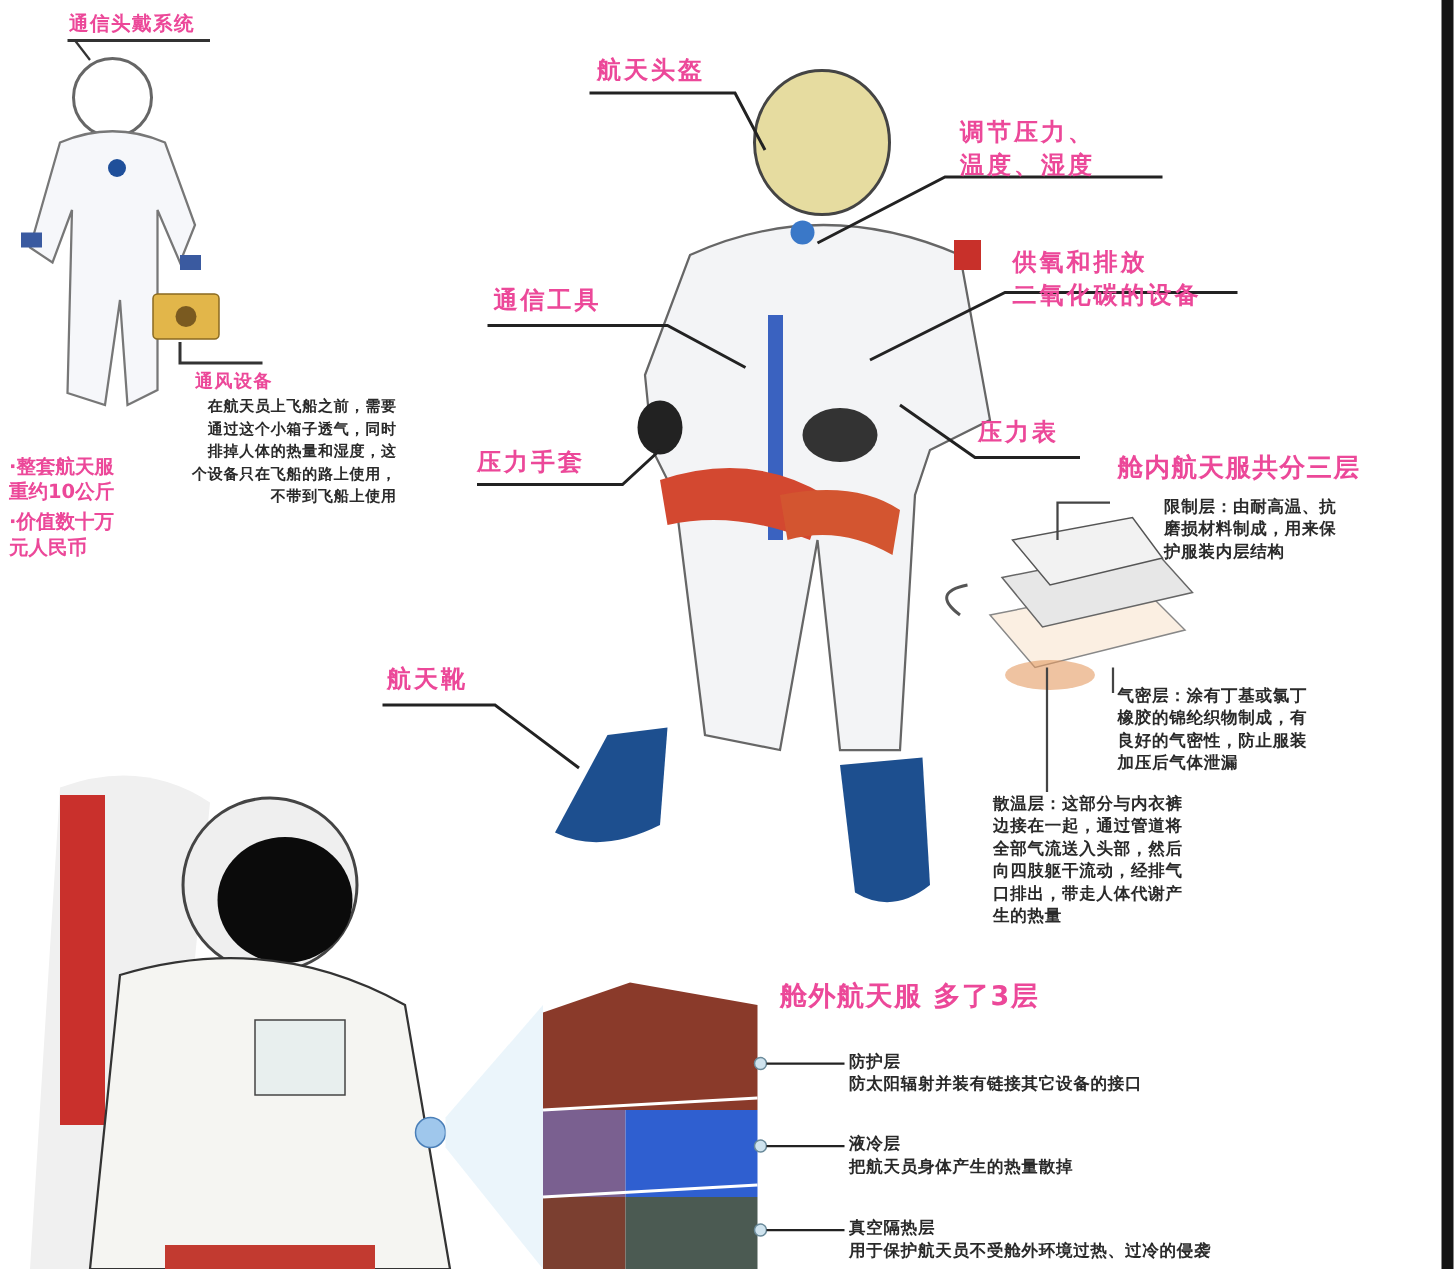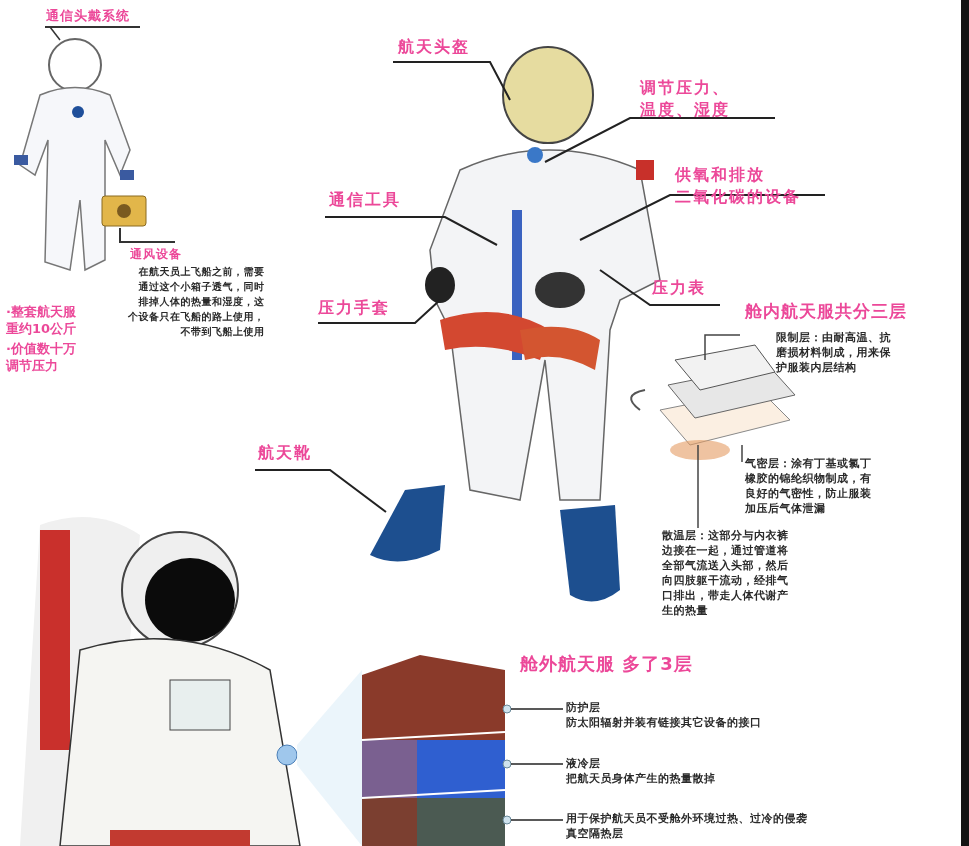--- a/index.html
+++ b/index.html
@@ -97,21 +97,21 @@
 <div class="abs lbl mid" style="left:46px;top:7px;">通信头戴系统</div>
 <div class="abs lbl mid" style="left:130px;top:246px;font-size:12px;">通风设备</div>
 <div class="abs small para" style="left:128px;top:264px;font-size:10px;line-height:15px;text-align:right;">在航天员上飞船之前，需要
 通过这个小箱子透气，同时
 排掉人体的热量和湿度，这
 个设备只在飞船的路上使用，
 不带到飞船上使用</div>
 <div class="abs lbl para" style="left:6px;top:303px;font-size:13px;line-height:17px;">·整套航天服
 重约10公斤</div>
 <div class="abs lbl para" style="left:6px;top:340px;font-size:13px;line-height:17px;">·价值数十万
-调节压力</div>
+元人民币</div>
 
 <div class="abs lbl big" style="left:398px;top:37px;">航天头盔</div>
 <div class="abs lbl big para" style="left:640px;top:77px;line-height:22px;text-align:right;">调节压力、
 温度、湿度</div>
 <div class="abs lbl big para" style="left:675px;top:150px;line-height:22px;margin-top:14px;">供氧和排放
 二氧化碳的设备</div>
 <div class="abs lbl big" style="left:329px;top:190px;">通信工具</div>
 <div class="abs lbl big" style="left:652px;top:278px;">压力表</div>
 <div class="abs lbl big" style="left:318px;top:298px;">压力手套</div>
 <div class="abs lbl big" style="left:258px;top:443px;">航天靴</div>
@@ -135,17 +135,17 @@
 
 <div class="abs" style="left:566px;top:700px;">
   <div class="small">防护层</div>
   <div class="small">防太阳辐射并装有链接其它设备的接口</div>
 </div>
 <div class="abs" style="left:566px;top:756px;font-family:Liberation Serif, serif;">
   <div class="small">液冷层</div>
   <div class="small">把航天员身体产生的热量散掉</div>
 </div>
 <div class="abs" style="left:566px;top:811px;">
+  <div class="small">真空隔热层</div>
   <div class="small">用于保护航天员不受舱外环境过热、过冷的侵袭</div>
-  <div class="small">真空隔热层</div>
 </div>
 
 <div class="rightbar"></div>
 
 </body></html>

